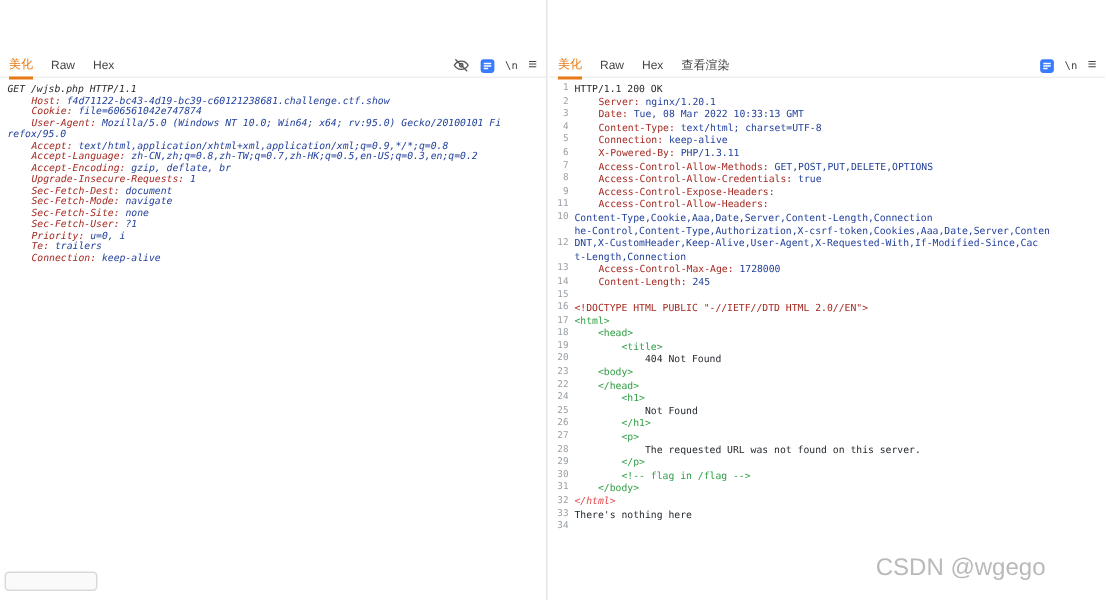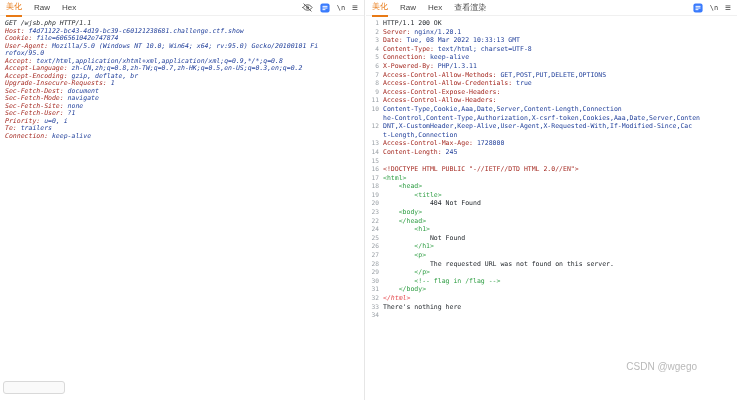--- a/index.html
+++ b/index.html
@@ -8,21 +8,21 @@
     position:relative; width:737px; height:400px; background:#ffffff;
     overflow:hidden; font-family:"DejaVu Sans Mono", monospace;
   }
   .pane { position:absolute; top:0; bottom:0; background:#fff; }
   .pane-left  { left:0;   width:365px; border-right:1px solid #e6e6e6; }
   .pane-right { left:366px; width:371px; }
 
   .pane-header {
     height:16px; display:flex; align-items:center; padding:0 6px;
     border-bottom:1px solid #f0f0f0; font-family:"Liberation Sans", sans-serif;
-    font-size:8px; color:#333; background:#fff;
+    font-size:8px; color:#333; background:#fff;margin-top:36px;
   }
   .tab { margin-right:12px; cursor:pointer; padding:2px 0 3px 0; color:#444; }
   .tab.active { color:#e87a16; border-bottom:2px solid #e87a16; }
   .header-icons { margin-left:auto; display:flex; align-items:center; gap:7px; }
   .hicon { display:inline-flex; align-items:center; justify-content:center; cursor:pointer; }
   .text-icon { font-family:"DejaVu Sans Mono", monospace; font-size:7px; color:#444; }
   .menu-icon { font-size:10px; color:#444; line-height:1; }
 
   .code {
     padding:3px 2px 0 5px; font-size:6.5px; cursor:text;
@@ -30,34 +30,34 @@
   .code-line { display:flex; }
   .pane-left  .code-line { height:7.5px;font-style:italic; }
   .pane-right .code-line { height:8.6px; }
   .ln {
     flex:none; width:12px; text-align:right; padding-right:4px;
     color:#9aa0a6; font-size:6.2px;
   }
   .line-content { white-space:pre; }
 
   .seg-plain   { color:#24292e; }
-  .seg-key     { color:#a52a22; }
+  .seg-key     { color:#a52a22;margin-left:16px; }
   .seg-value   { color:#203f9a; }
   .seg-tag     { color:#2f9e44; }
   .seg-comment { color:#2f9e44; }
   .seg-doctype { color:#a52a22; }
   .seg-error   { color:#e5484d;font-style:italic; }
 
   .bottom-left-box {
     position:absolute; left:3px; bottom:6px; width:62px; height:13px;
     border:1px solid #d9d9d9; border-radius:3px; background:#fafafa;
   }
   .watermark {
-    position:absolute; right:40px; bottom:28px;
-    font-family:"Liberation Sans", sans-serif; font-size:10px; color:#b9b9b9;
+    position:absolute; right:40px; bottom:12px;
+    font-family:"Liberation Sans", sans-serif; font-size:16px; color:#b9b9b9;
   }
 </style>
 </head>
 <body>
 
 <div id="screen">
 
   <div class="pane pane-left">
     <div class="pane-header">
       <span class="tab active">美化</span>

